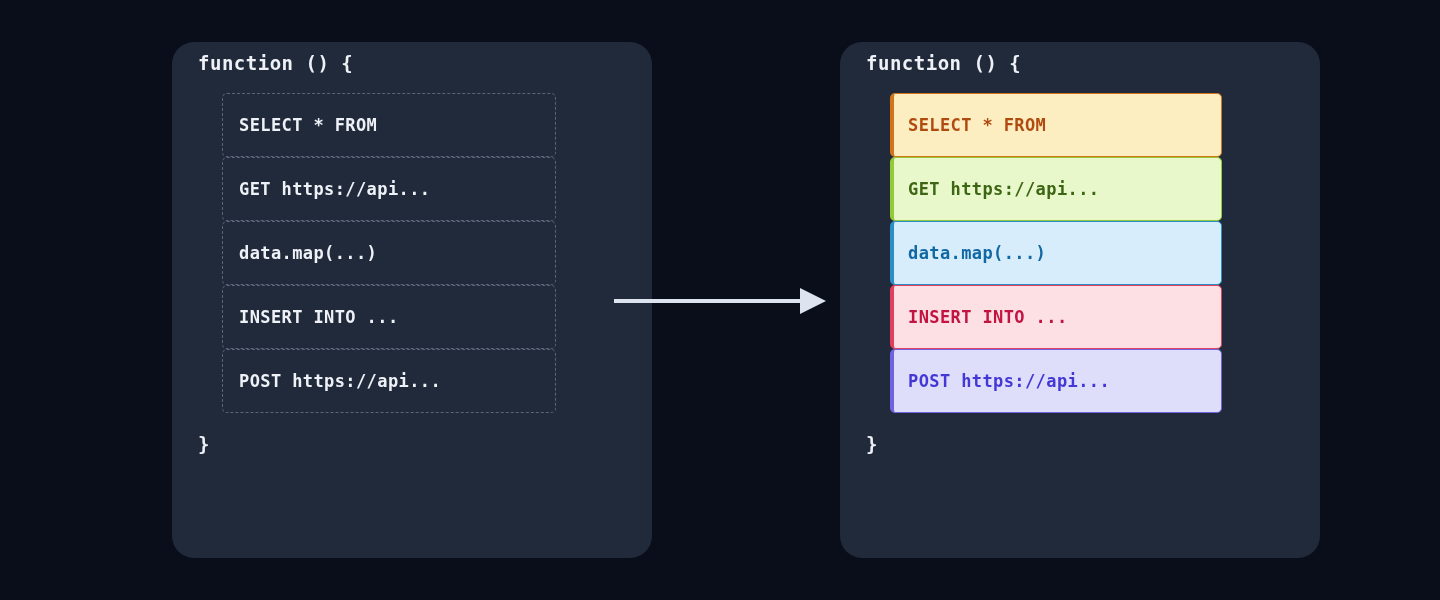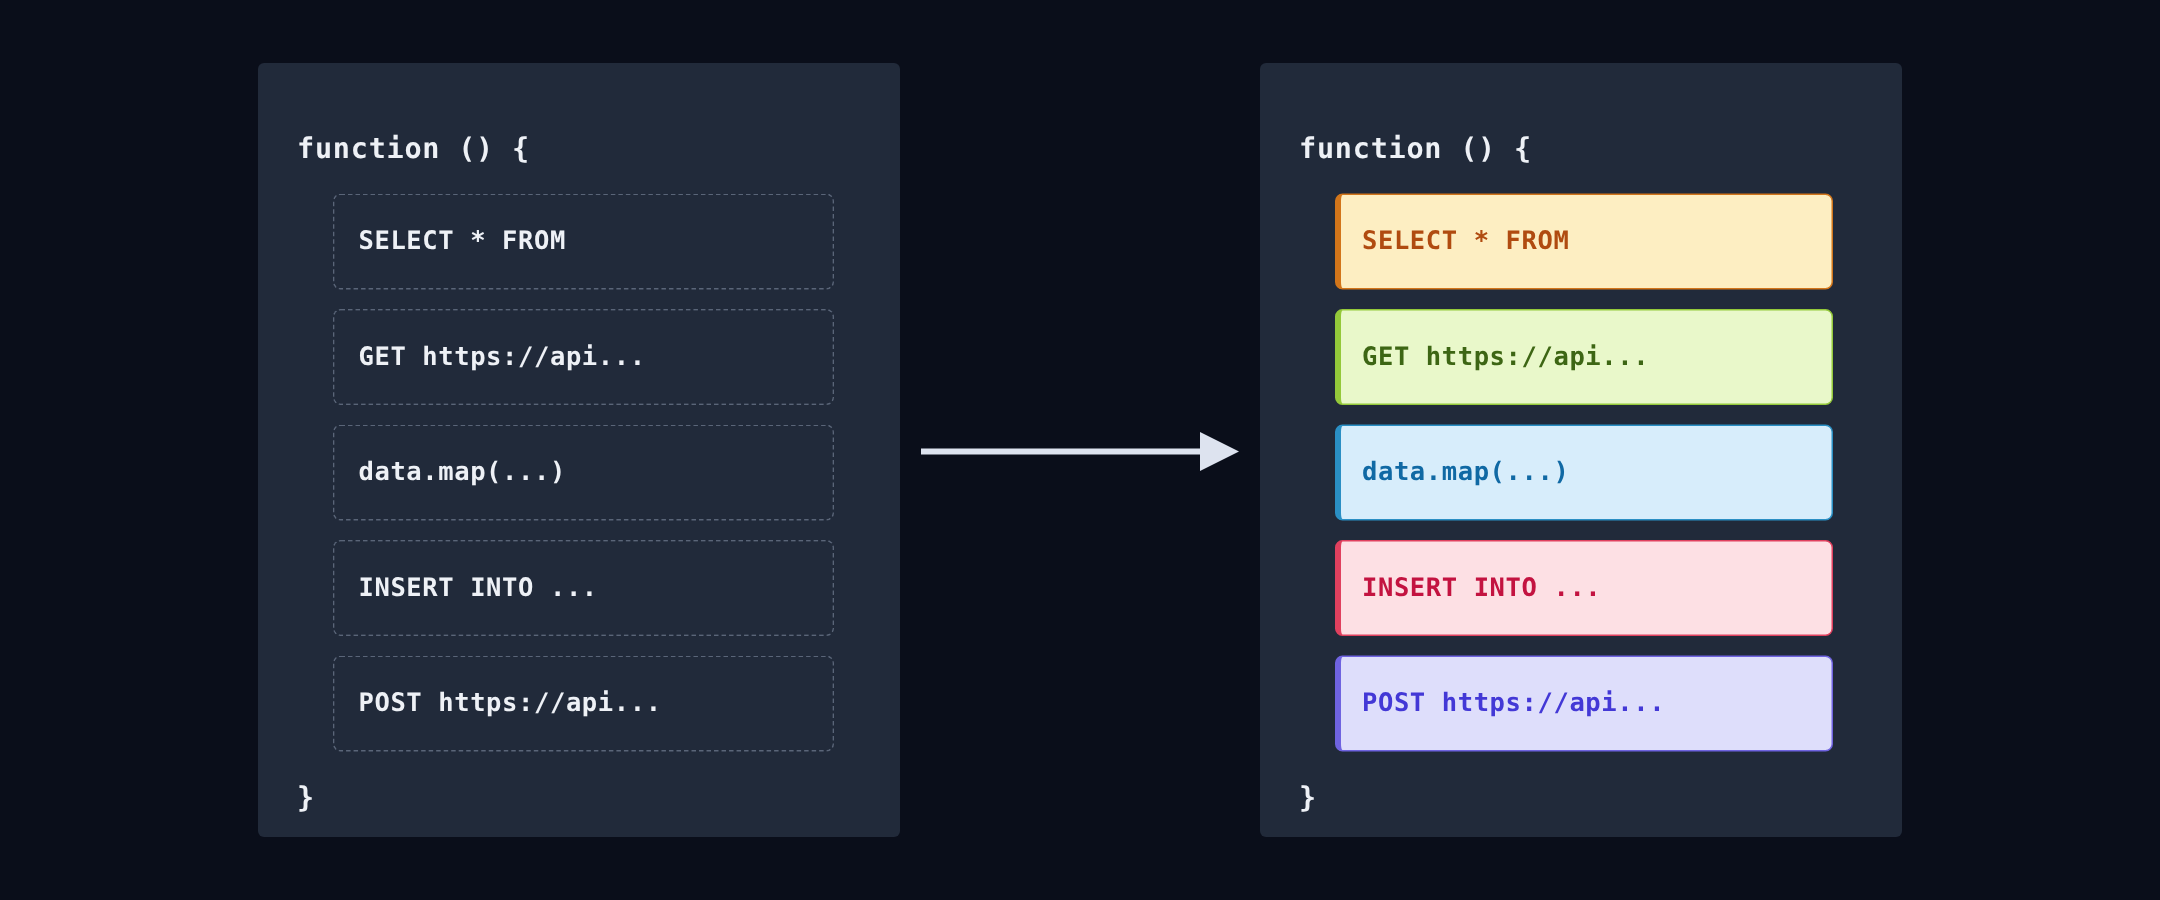--- a/index.html
+++ b/index.html
@@ -21,44 +21,43 @@
     position:absolute;
     inset:0;
     width:1440px;
     height:600px;
   }
 
   
   .panel {
     position:absolute;
     top:42px;
-    width:428px;
+    width:480px;
     height:516px;
     background:#212a3a;
-    border-radius:4px;
-    padding:48px 26px 24px 26px;
+    border-radius:22px;
+    padding:12px 26px 24px 26px;
   }
   .panel.left  { left:172px; }
   .panel.right { left:840px; }
 
   .brace {
     font-size:19px;
     font-weight:700;
     color:#eef1f6;
     letter-spacing:0.5px;
     line-height:1;
     white-space:pre;
   }
   .brace.open  { margin-bottom:20px; margin-left:0px; }
   .brace.close { margin-top:22px; margin-left:0px; }
 
   .rows {
     display:flex;
     flex-direction:column;
-    gap:13px;
     margin-left:24px;
   }
 
   
   .row-plain {
     height:64px;
     border:1px dashed #5a6578;
     border-radius:5px;
     display:flex;
     align-items:center;

